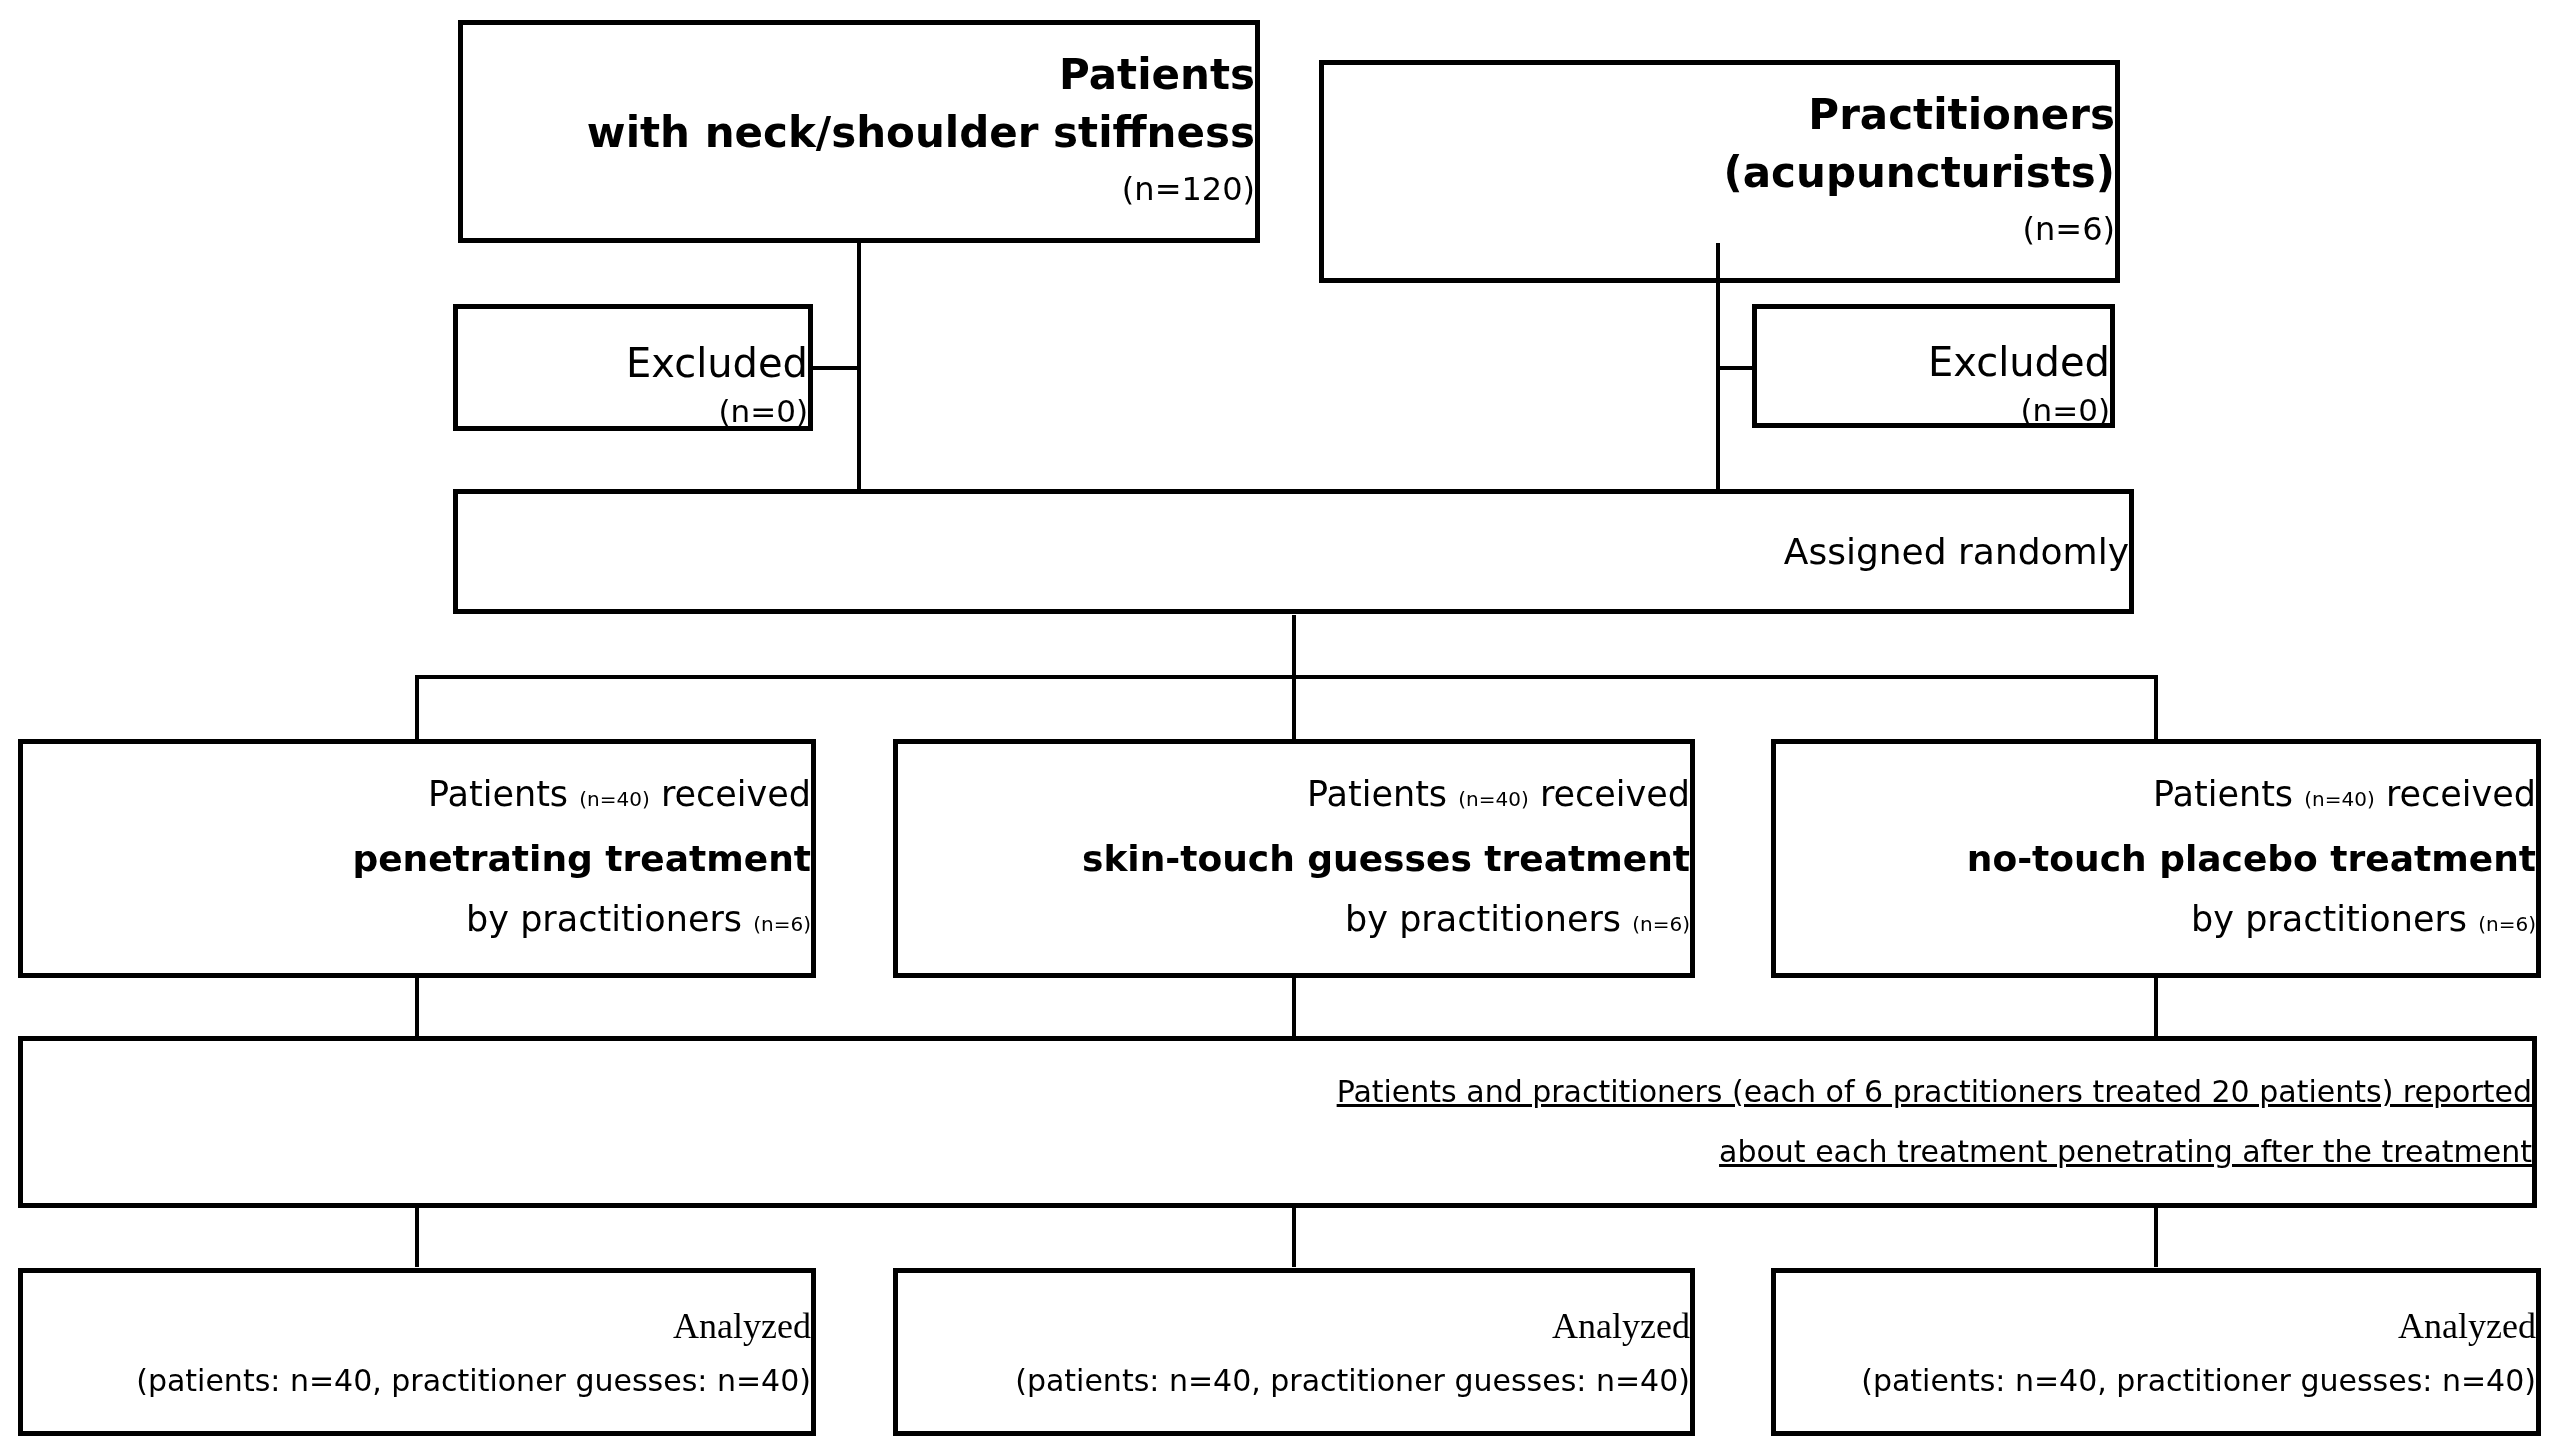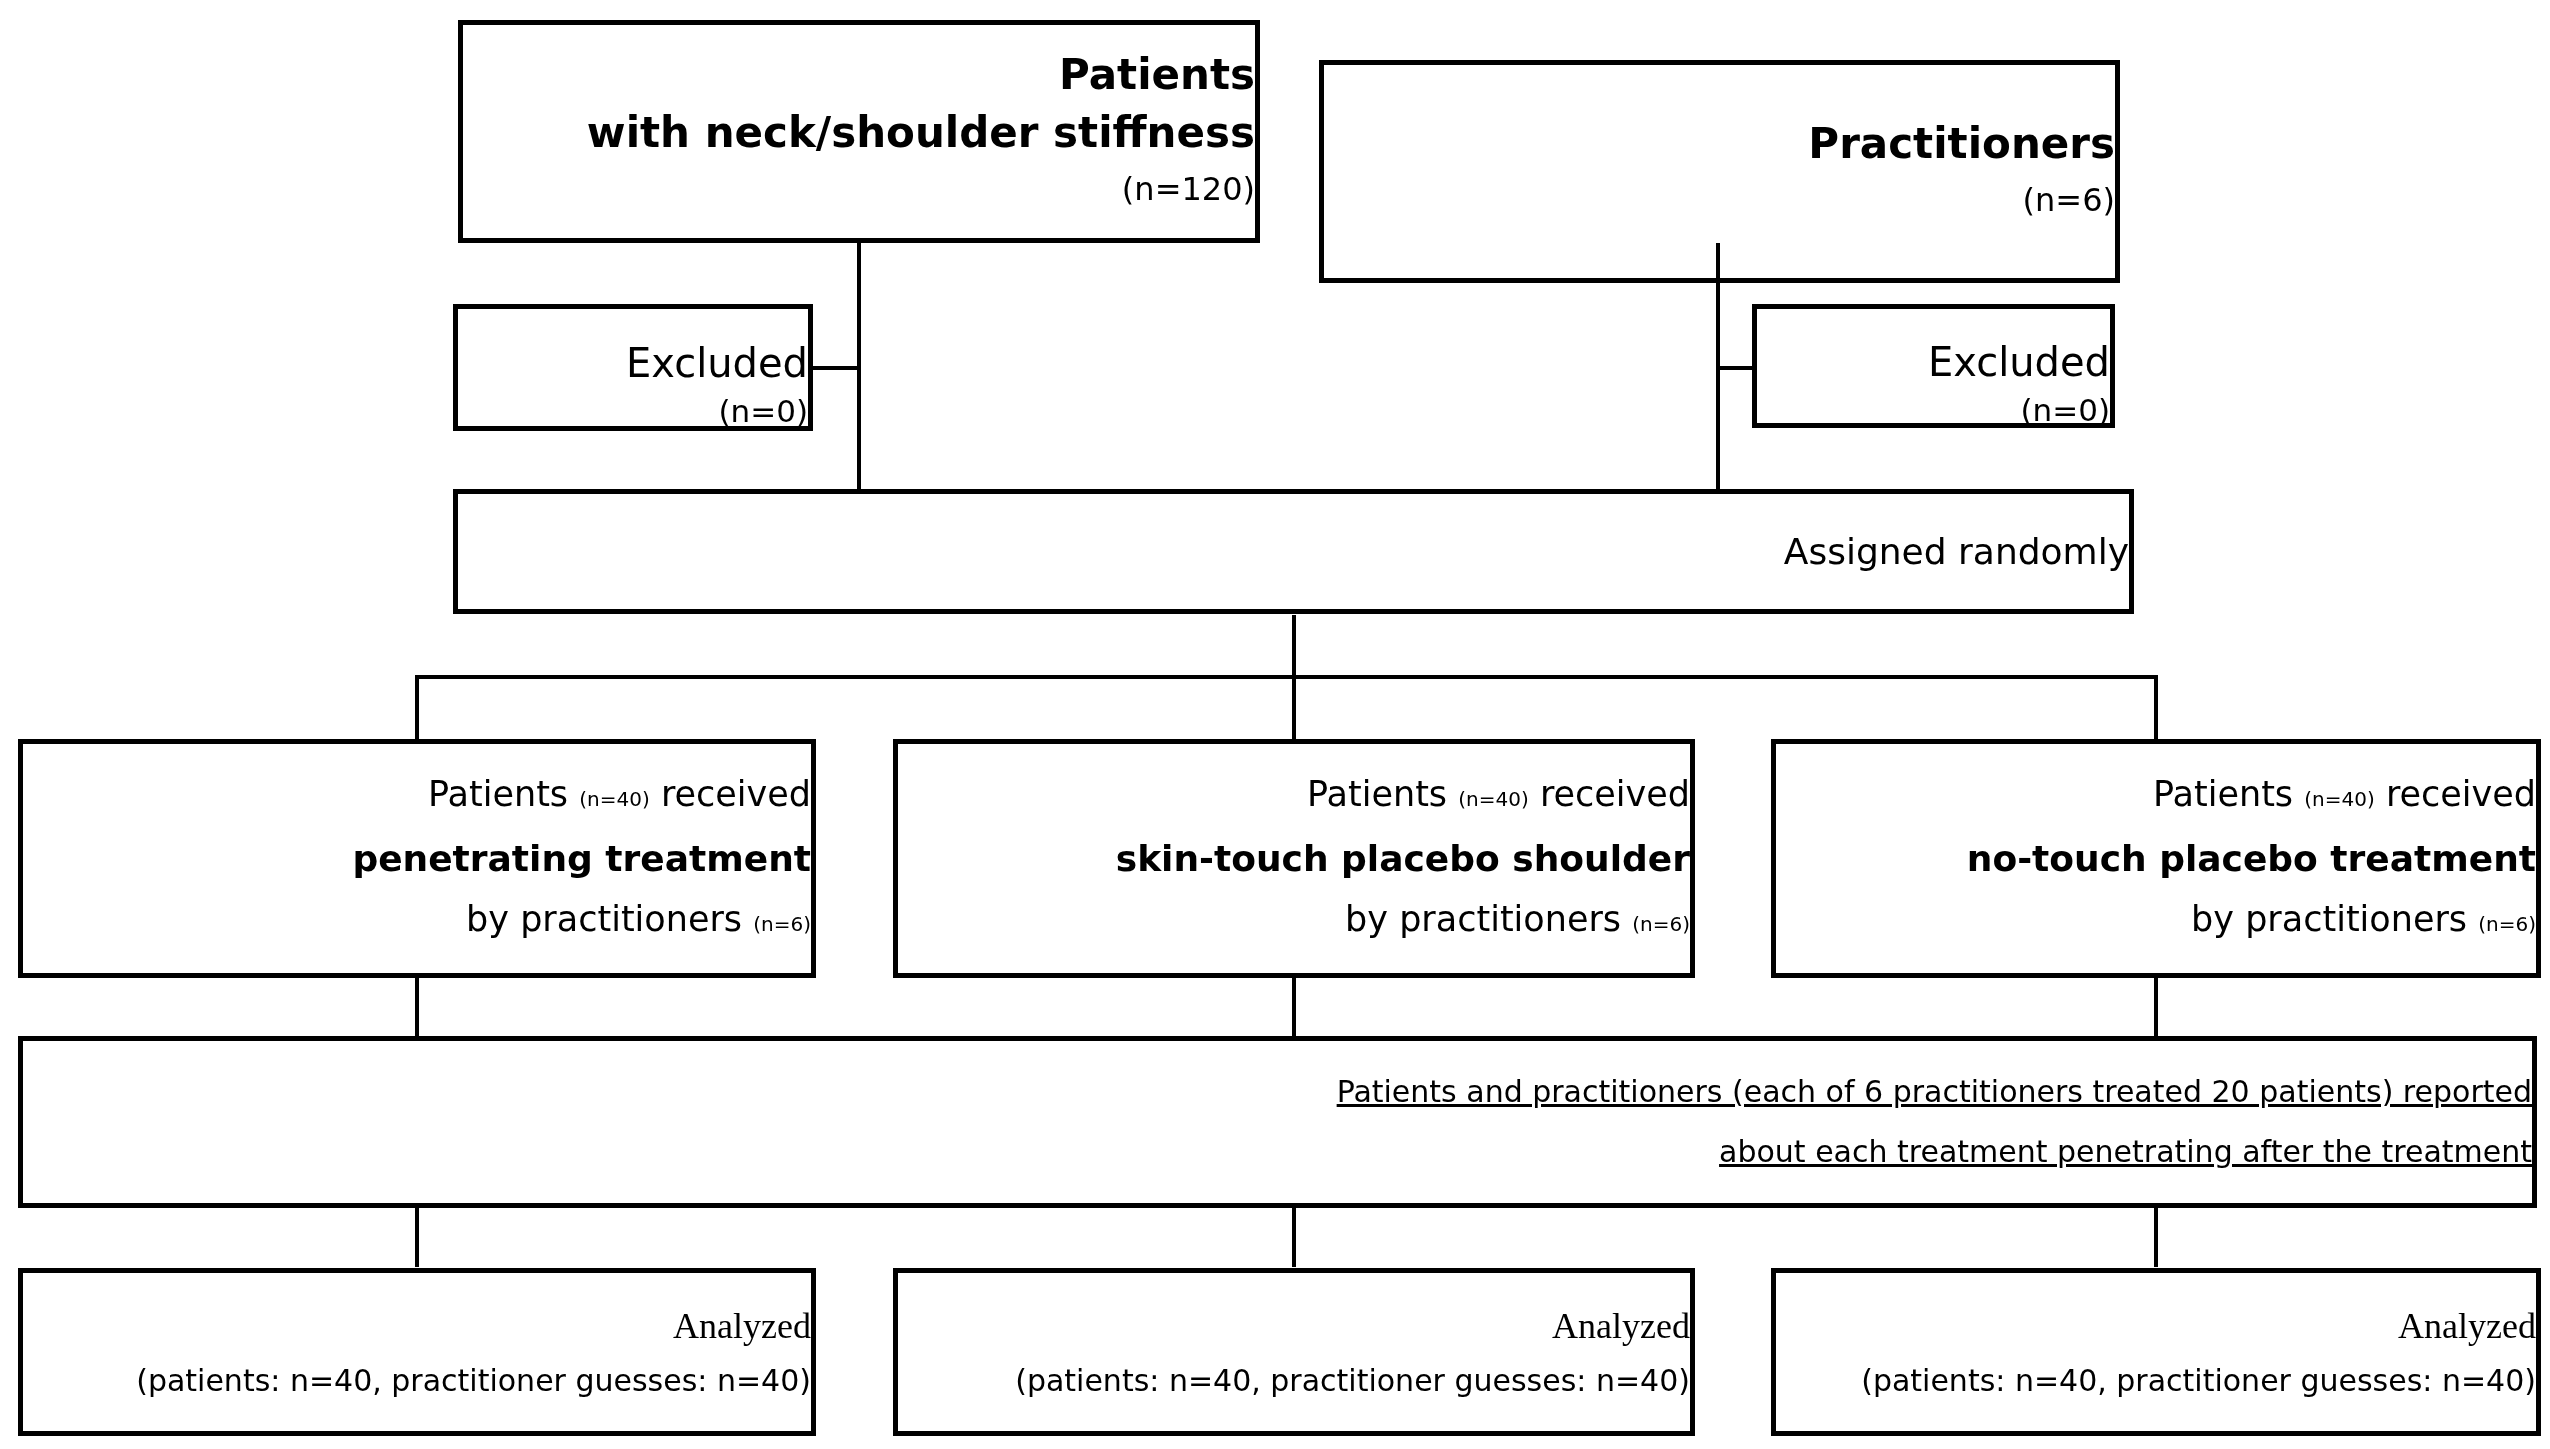--- a/index.html
+++ b/index.html
@@ -54,20 +54,21 @@
 <div id="canvas">
 
   <div class="box" style="left:458px; top:20px; width:802px; height:223px;">
     <div class="top-title">Patients</div>
     <div class="top-title">with neck/shoulder stiffness</div>
     <div class="top-n">(n=120)</div>
   </div>
 
   <div class="box" style="left:1319px; top:20px; width:801px; height:223px;margin-top:40px;">
     <div class="top-title">Practitioners</div>
+    <div class="top-title">(acupuncturists)</div>
     <div class="top-n">(n=6)</div>
   </div>
 
   <div class="connector" style="left:857px; top:243px; width:3.7px; height:246px;"></div>
   <div class="connector" style="left:1716px; top:243px; width:3.7px; height:246px;"></div>
 
   <div class="box" style="left:453px; top:304px; width:360px; height:127px;">
     <div class="excl-label">Excluded</div>
     <div class="excl-n">(n=0)</div>
   </div>
@@ -101,21 +102,21 @@
       <span class="small-n">(n=6)</span>
     </div>
   </div>
 
   <div class="box" style="left:893px; top:739px; width:802px; height:239px;">
     <div class="branch-line">
       <span>Patients</span>
       <span class="small-n">(n=40)</span>
       <span>received</span>
     </div>
-    <div class="branch-line branch-bold">skin-touch placebo shoulder</div>
+    <div class="branch-line branch-bold">skin-touch guesses treatment</div>
     <div class="branch-line">
       <span>by practitioners</span>
       <span class="small-n">(n=6)</span>
     </div>
   </div>
 
   <div class="box" style="left:1771px; top:739px; width:770px; height:239px;">
     <div class="branch-line">
       <span>Patients</span>
       <span class="small-n">(n=40)</span>

